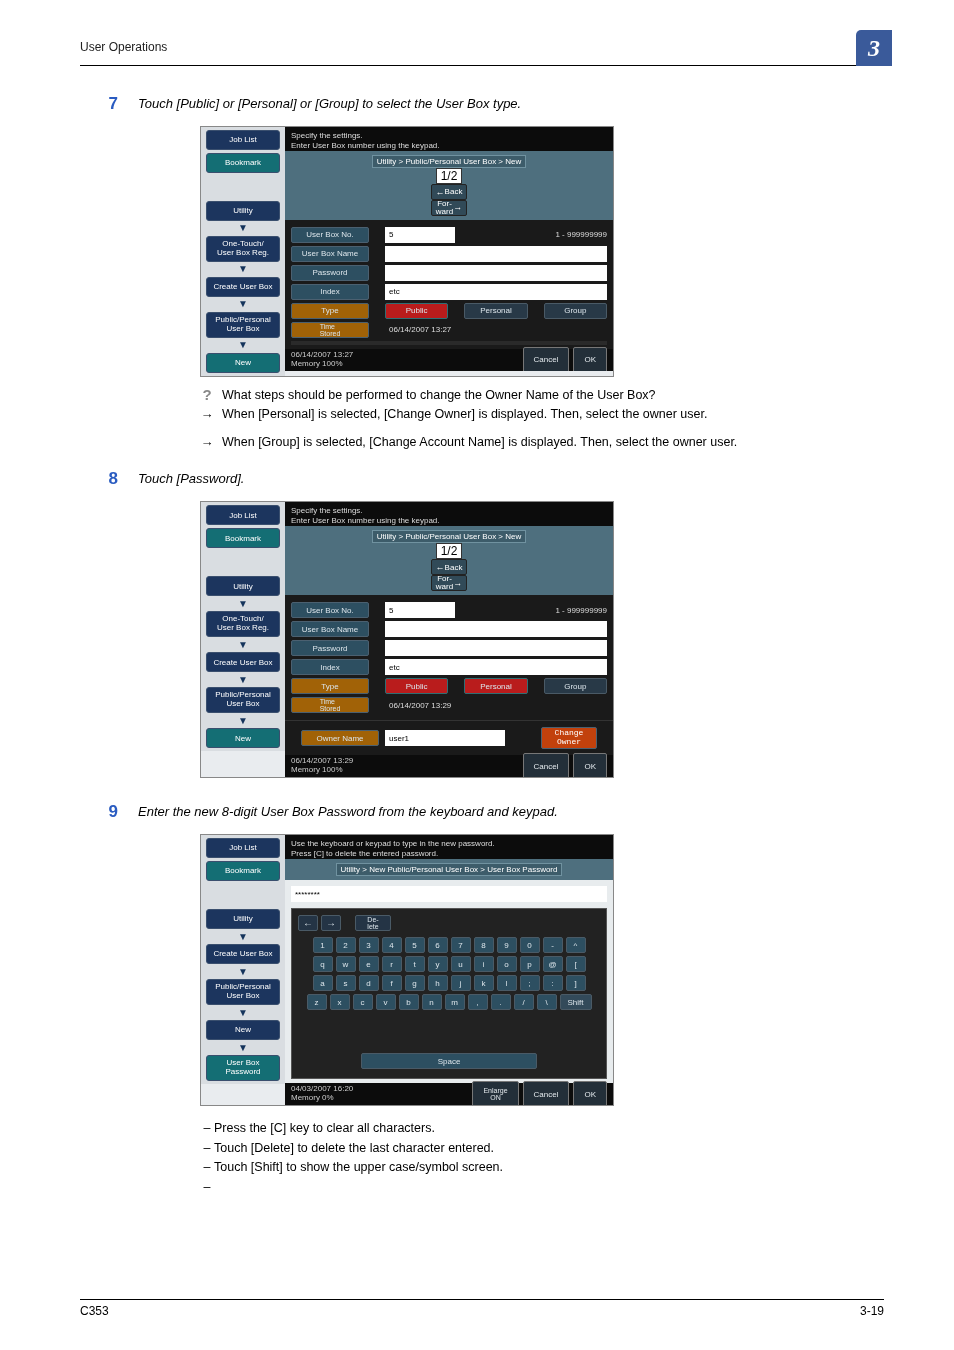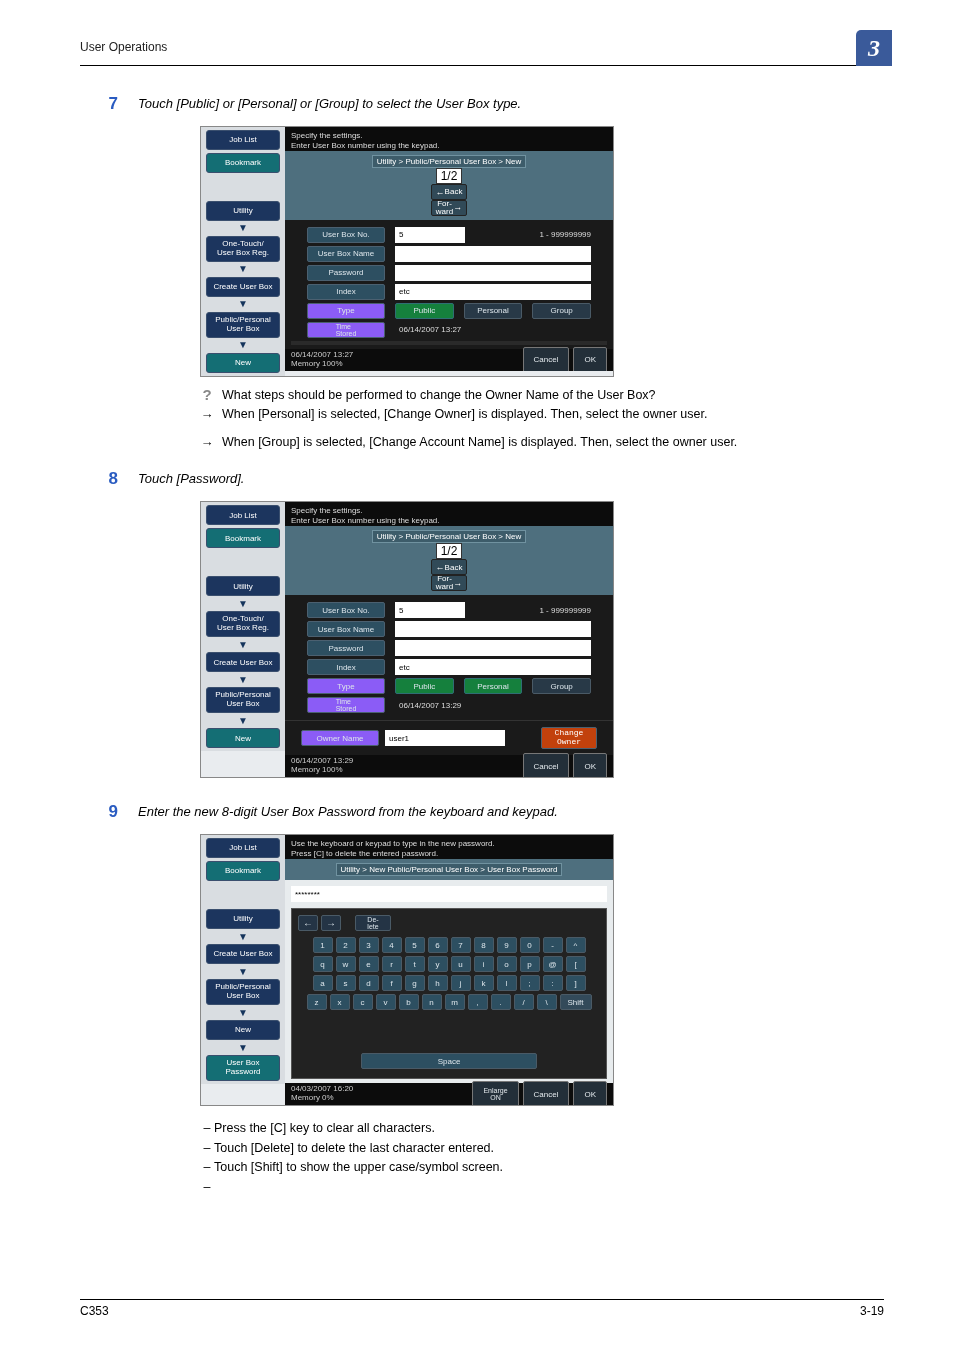--- a/index.html
+++ b/index.html
@@ -28,28 +28,28 @@
   .navarrow { height:9px; display:flex; justify-content:center; align-items:center; color:#14335b; font-size:10px; }
 
   .instr { background:#0c0c0c; color:#ddd; padding:4px 6px; font-size:8px; line-height:1.25; height:24px; }
   .bc-row { display:flex; align-items:center; gap:0; padding:4px 17px; background:#4e6f7e;flex-direction:column; }
   .bc-path { flex:1; height:16px; border:1px solid #7092a0; display:flex; align-items:center; padding:0 4px; font-size:8px; background:#3d5c6a; }
   .pg { width:26px; height:16px; background:#fff; color:#000; display:flex; align-items:center; justify-content:center; font-size:12px; border:1px solid #333; }
   .bcbtn { height:16px; padding:0 4px; border:1px solid #222; background:#314a58; display:flex; align-items:center; font-size:8px; border-radius:2px; }
   .bcbtn .arr { font-size:9px; }
 
   .form-area { padding:4px 6px; background:#1a1a1a; }
-  .frow { display:flex; align-items:center; margin:3px 16px; gap:10px; }
+  .frow { display:flex; align-items:center; margin:3px 0; gap:16px; }
   .lblbtn { width:78px; height:16px; border:1px solid #4b6070; background:#2d4f61; border-radius:2px; display:flex; align-items:center; justify-content:center; font-size:8px; color:#dbe4ea; }
-  .lblbtn.plain { background:#8b5cf6; }
+  .lblbtn.plain { background:#a16207; }
   .valbox { flex:1; height:16px; background:#fff; color:#000; display:flex; align-items:center; padding:0 4px; font-size:8px; }
   .valbox.narrow { flex:0 0 70px; }
   .range { margin-left:auto; font-size:8px; color:#ddd; }
   .typebtn { flex:1; height:16px; border:1px solid #4a5a66; background:#283947; border-radius:2px; display:flex; align-items:center; justify-content:center; font-size:8px; color:#dbe4ea; }
-  .typebtn.sel { background:#15803d; border-color:#2f6e74;text-align:center; }
+  .typebtn.sel { background:#b91c1c; border-color:#2f6e74;text-align:center; }
   .plaintext { font-size:8px; color:#ddd; padding:0 4px; }
   .ownergap { flex:1; }
   .ownerbtn { width:56px; height:22px; border:1px solid #4b6070; background:#c2410c; border-radius:2px; display:flex; align-items:center; justify-content:center; text-align:center; font-size:8px; line-height:1.1;font-family:Liberation Mono, monospace; }
   .own-row { display:flex; align-items:center; gap:6px; padding:6px 16px; background:#1a1a1a; border-top:1px solid #333; }
   .own-row .valbox { flex:0 0 120px; }
 
   .status { display:flex; align-items:center; padding:4px 6px; background:#0c0c0c; height:22px; gap:4px; }
   .status .dt { flex:1; font-size:8px; color:#ccc; line-height:1.1; }
   .status .sbtn { height:16px; padding:12px 10px; border:1px solid #777; background:#232f39; border-radius:2px; display:flex; align-items:center; font-size:8px; color:#e2e8ec; }
 

